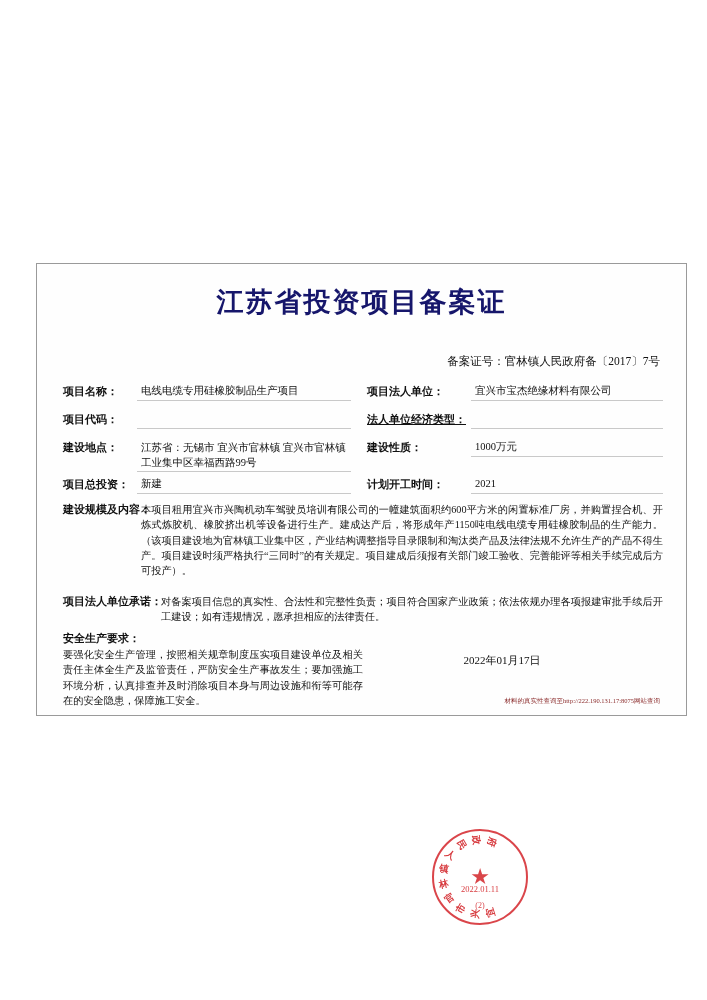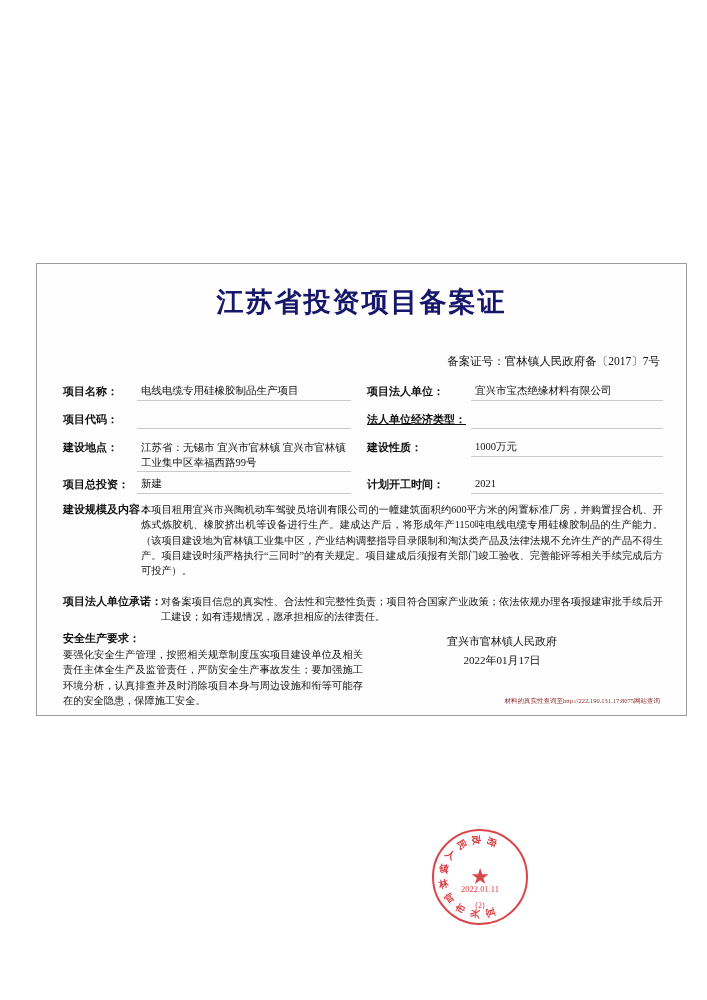--- a/index.html
+++ b/index.html
@@ -684,21 +684,20 @@
 
     <div class="field-label" style="left:26px; top:238px;">建设规模及内容：</div>
     <div class="para" style="left:104px; top:238px; width:522px;">本项目租用宜兴市兴陶机动车驾驶员培训有限公司的一幢建筑面积约600平方米的闲置标准厂房，并购置捏合机、开炼式炼胶机、橡胶挤出机等设备进行生产。建成达产后，将形成年产1150吨电线电缆专用硅橡胶制品的生产能力。（该项目建设地为官林镇工业集中区，产业结构调整指导目录限制和淘汰类产品及法律法规不允许生产的产品不得生产。项目建设时须严格执行“三同时”的有关规定。项目建成后须报有关部门竣工验收、完善能评等相关手续完成后方可投产）。</div>
 
     <div class="field-label" style="left:26px; top:330px;">项目法人单位承诺：</div>
     <div class="para" style="left:124px; top:330px; width:502px;">对备案项目信息的真实性、合法性和完整性负责；项目符合国家产业政策；依法依规办理各项报建审批手续后开工建设；如有违规情况，愿承担相应的法律责任。</div>
 
     <div class="field-label" style="left:26px; top:367px;">安全生产要求：</div>
     <div class="para" style="left:26px; top:383px; width:300px;">要强化安全生产管理，按照相关规章制度压实项目建设单位及相关责任主体全生产及监管责任，严防安全生产事故发生；要加强施工环境分析，认真排查并及时消除项目本身与周边设施和衔等可能存在的安全隐患，保障施工安全。</div>
 
-    <div class="issuer" style="left:350px; top:370px; width:230px;">宜兴市官林镇人民政府</div>
     <div class="issuer" style="left:350px; top:389px; width:230px;">2022年01月17日</div>
 
     <div id="seal">
       <div class="ring"></div>
       <div class="arcText" id="sealArc">
           <span style="transform: rotate(-197.5deg) translate(0px, -37px) rotate(90deg) translate(-50%, -50%);">宜</span>
           <span style="transform: rotate(-173.611deg) translate(0px, -37px) rotate(90deg) translate(-50%, -50%);">兴</span>
           <span style="transform: rotate(-149.722deg) translate(0px, -37px) rotate(90deg) translate(-50%, -50%);">市</span>
           <span style="transform: rotate(-125.833deg) translate(0px, -37px) rotate(90deg) translate(-50%, -50%);">官</span>
           <span style="transform: rotate(-101.944deg) translate(0px, -37px) rotate(90deg) translate(-50%, -50%);">林</span>

